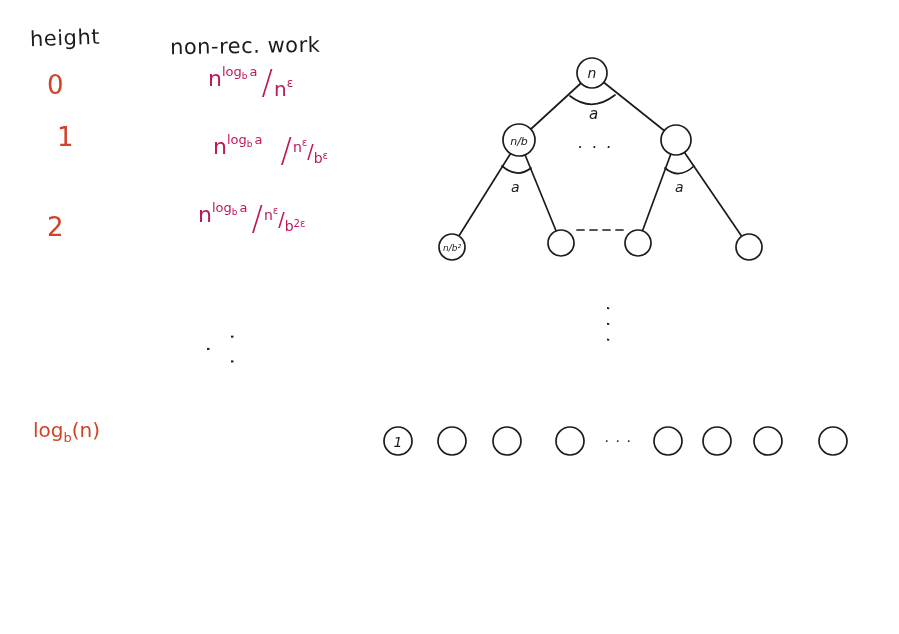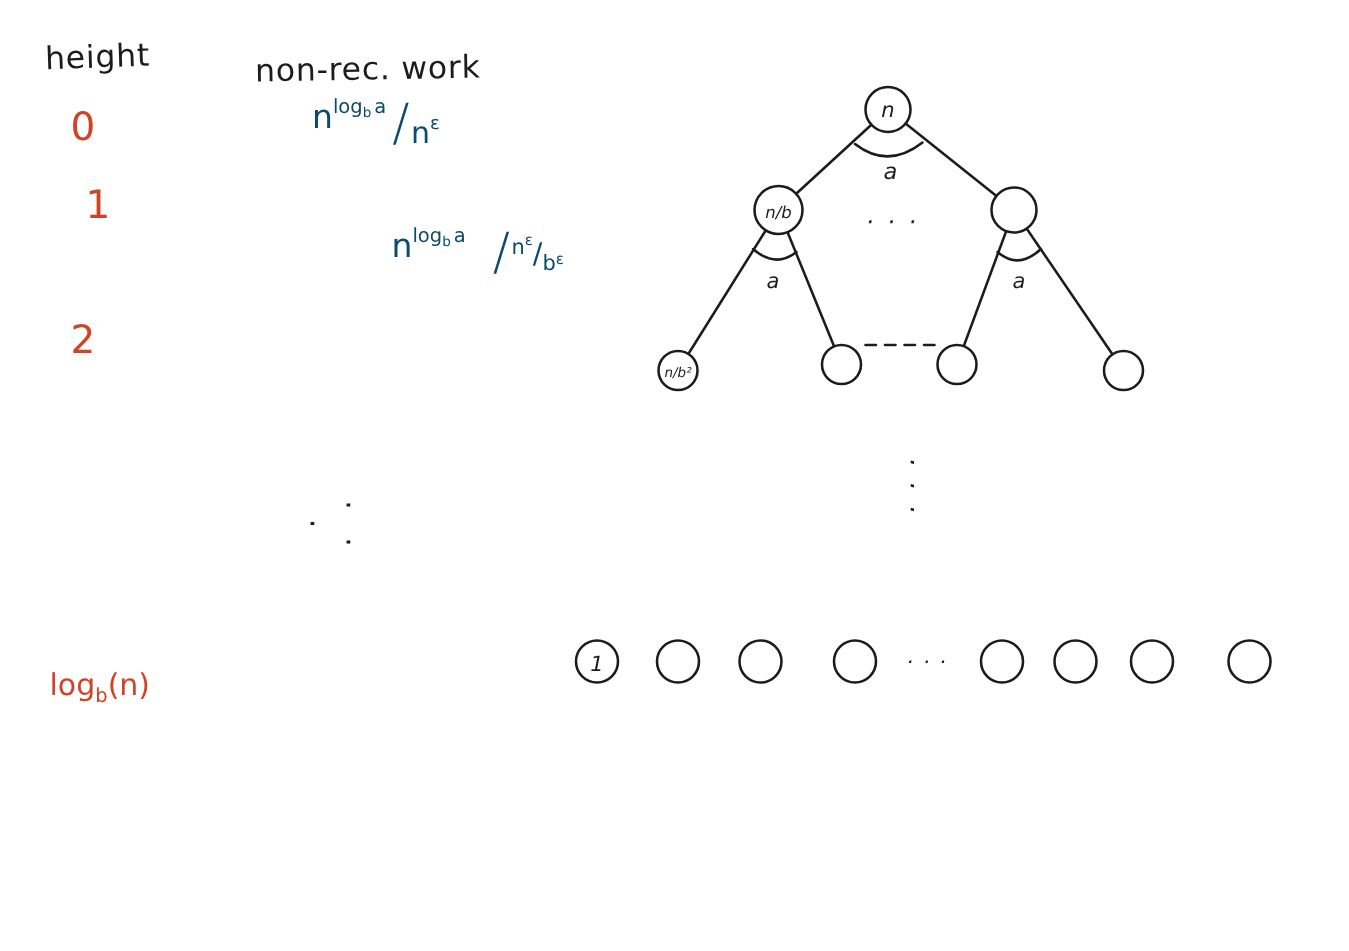--- a/index.html
+++ b/index.html
@@ -7,21 +7,21 @@
   body {
     background:#ffffff;
     font-family:"DejaVu Sans", sans-serif;
     position:relative;
     overflow:hidden;
     color:#1c1c1c;
   }
   .abs { position:absolute; }
   .ink { color:#1c1c1c; }
   .red { color:#d04327; }
-  .purple { color:#0c4a6e; }
+  .purple { color:#be185d; }
 
   .hdr { font-size:21px; letter-spacing:0.5px; }
   .hval { font-size:26px; }
 
   .expr { font-size:22px; white-space:nowrap; }
   .eb  { font-size:22px; }
   .sup { font-size:13px; vertical-align:10px; }
   .ssub{ font-size:9px;  vertical-align:-3px; }
   .supa{ margin-left:2px; }
   .bsl { font-size:34px; vertical-align:-8px; margin:0 1px 0 4px; font-weight:300; }
@@ -60,29 +60,32 @@
 
   <div class="abs ink hdr" style="left:30px;top:26px;transform:rotate(-2deg);">height</div>
   <div class="abs ink hdr" style="left:170px;top:34px;transform:rotate(-1deg);">non-rec. work</div>
 
   <div class="abs red hval" style="left:47px;top:70px;">0</div>
   <div class="abs purple expr" style="left:208px;top:62px;">
     <span class="eb">n</span><span class="sup"><span>log</span><span class="ssub">b</span><span class="supa">a</span></span><span class="bsl">/</span><span><span class="db">n</span><span class="ds">ε</span></span>
   </div>
 
   <div class="abs red hval" style="left:57px;top:122px;">1</div>
-  <div class="abs purple expr" style="left:213px;top:148px;margin-left:48px;">
+  <div class="abs purple expr" style="left:213px;top:130px;">
     <span class="eb">n</span><span class="sup"><span>log</span><span class="ssub">b</span><span class="supa">a</span></span><span style="display:inline-block;width:14px;"></span><span class="bsl">/</span><span><span class="fnb">n</span><span class="fns">ε</span><span class="fsl">/</span><span class="fdb">b</span><span class="fds">ε</span></span>
   </div>
 
   <div class="abs red hval" style="left:47px;top:212px;">2</div>
+  <div class="abs purple expr" style="left:198px;top:198px;">
+    <span class="eb">n</span><span class="sup"><span>log</span><span class="ssub">b</span><span class="supa">a</span></span><span class="bsl">/</span><span><span class="fnb">n</span><span class="fns">ε</span><span class="fsl">/</span><span class="fdb">b</span><span class="fds">2ε</span></span>
+  </div>
 
   <div class="abs ink vdots-left" style="left:192px;top:328px;">· · ·</div>
 
-  <div class="abs red" style="left:33px;top:418px;margin-top:26px;">
+  <div class="abs red" style="left:33px;top:418px;">
     <span class="loglbl">log</span><span class="logsub">b</span><span class="loglbl">(n)</span>
   </div>
 
   <svg class="abs" style="left:380px;top:20px;" width="500" height="480" viewBox="0 0 500 480">
 
     <line class="st" x1="212" y1="53" x2="139" y2="120"></line>
     <line class="st" x1="212" y1="53" x2="296" y2="120"></line>
 
     <line class="st" x1="139" y1="120" x2="72" y2="227"></line>
     <line class="st" x1="139" y1="120" x2="181" y2="223"></line>

